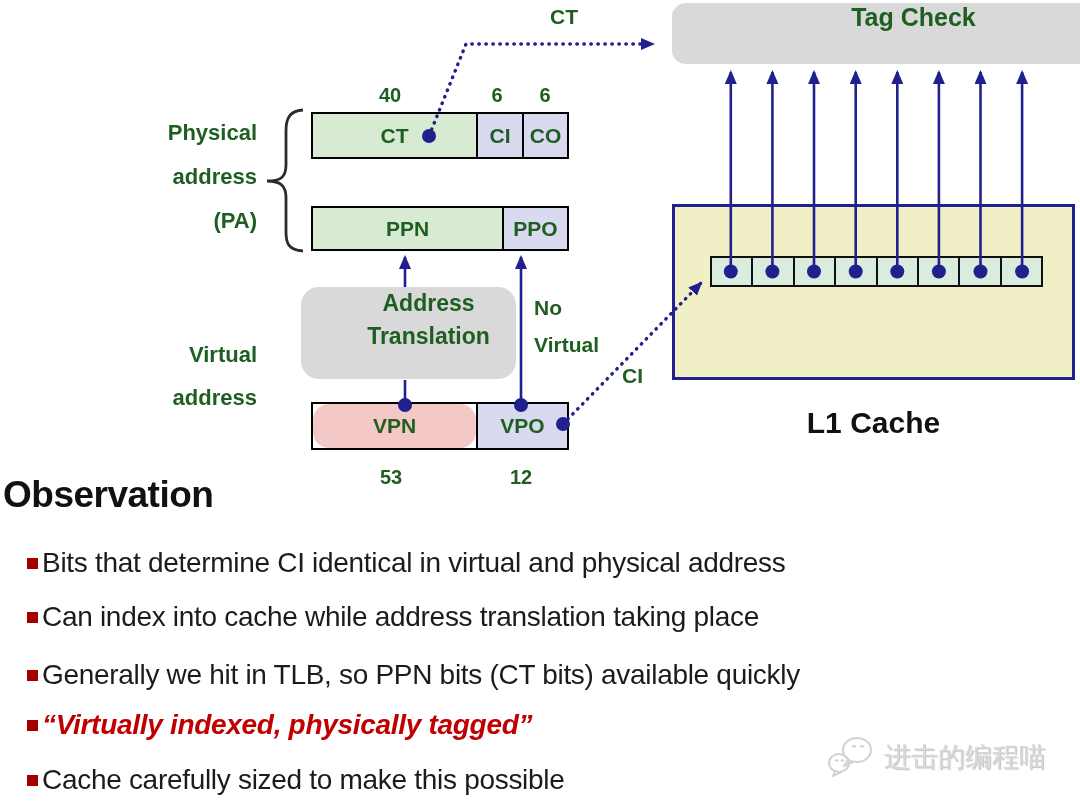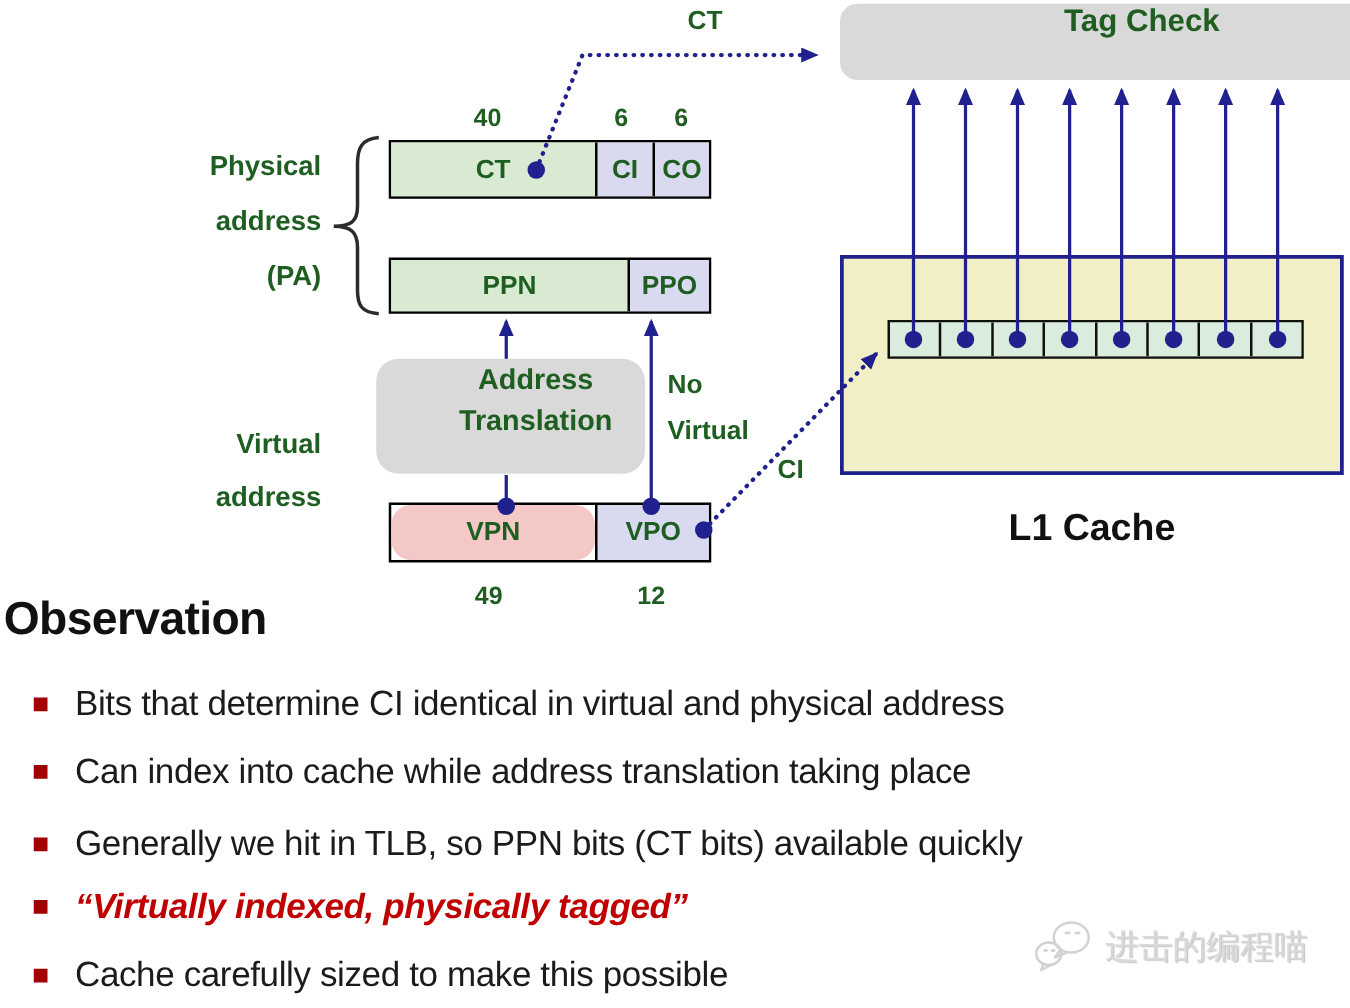--- a/index.html
+++ b/index.html
@@ -45,21 +45,21 @@
   #l1box{position:absolute;left:672px;top:204px;width:403px;height:176px;
          background:var(--cache-yellow);border:3px solid var(--navy);box-sizing:border-box;}
   #cells{position:absolute;left:710px;top:256px;width:333px;height:31px;display:flex;
          border:2px solid #101010;box-sizing:border-box;}
   .cell{flex:1;background:var(--cell-mint);}
   .cell+.cell{border-left:2px solid #101010;}
   #l1label{position:absolute;left:672px;top:406px;width:403px;text-align:center;
            font-size:30px;font-weight:bold;color:#111;}
   
   #heading{position:absolute;left:3px;top:474px;font-size:37px;font-weight:bold;color:#111;letter-spacing:-0.5px;}
-  .bullet-row{position:absolute;left:27px;display:flex;align-items:center;gap:22px;height:36px;}
+  .bullet-row{position:absolute;left:27px;display:flex;align-items:center;gap:4px;height:36px;}
   .bullet-sq{width:11px;height:11px;background:var(--bullet-red);flex:none;margin-top:1px;}
   .bullet-text{font-size:28px;color:var(--ink);letter-spacing:-0.3px;white-space:nowrap;}
   .em .bullet-text{color:var(--red);font-weight:bold;font-style:italic;}
   #b1{top:545px;} #b2{top:599px;} #b3{top:657px;} #b4{top:707px;} #b5{top:762px;}
   
   #overlay{position:absolute;left:0;top:0;width:1080px;height:806px;pointer-events:none;z-index:10;}
   
   #watermark{position:absolute;left:826px;top:735px;display:flex;align-items:center;gap:6px;z-index:20;}
   #watermark .wm-text{font-size:27px;color:#d9d9d9;text-shadow:1px 1px 1px #c2c2c2;white-space:nowrap;}
 </style>
@@ -122,21 +122,21 @@
 
   <div id="va-bar" class="bar">
     <div class="field f-pink" style="width:163px;">
       <span>VPN</span>
     </div>
     <div class="field f-lav" style="flex:1;">
       <span>VPO</span>
     </div>
   </div>
 
-  <div class="num" style="left:371px;top:466px;">49</div>
+  <div class="num" style="left:371px;top:466px;">53</div>
   <div class="num" style="left:501px;top:466px;">12</div>
 
   <div class="glabel" style="left:622px;top:364px;">CI</div>
 
   <div id="l1box"></div>
   <div id="cells">
     <div class="cell"></div>
     <div class="cell"></div>
     <div class="cell"></div>
     <div class="cell"></div>

